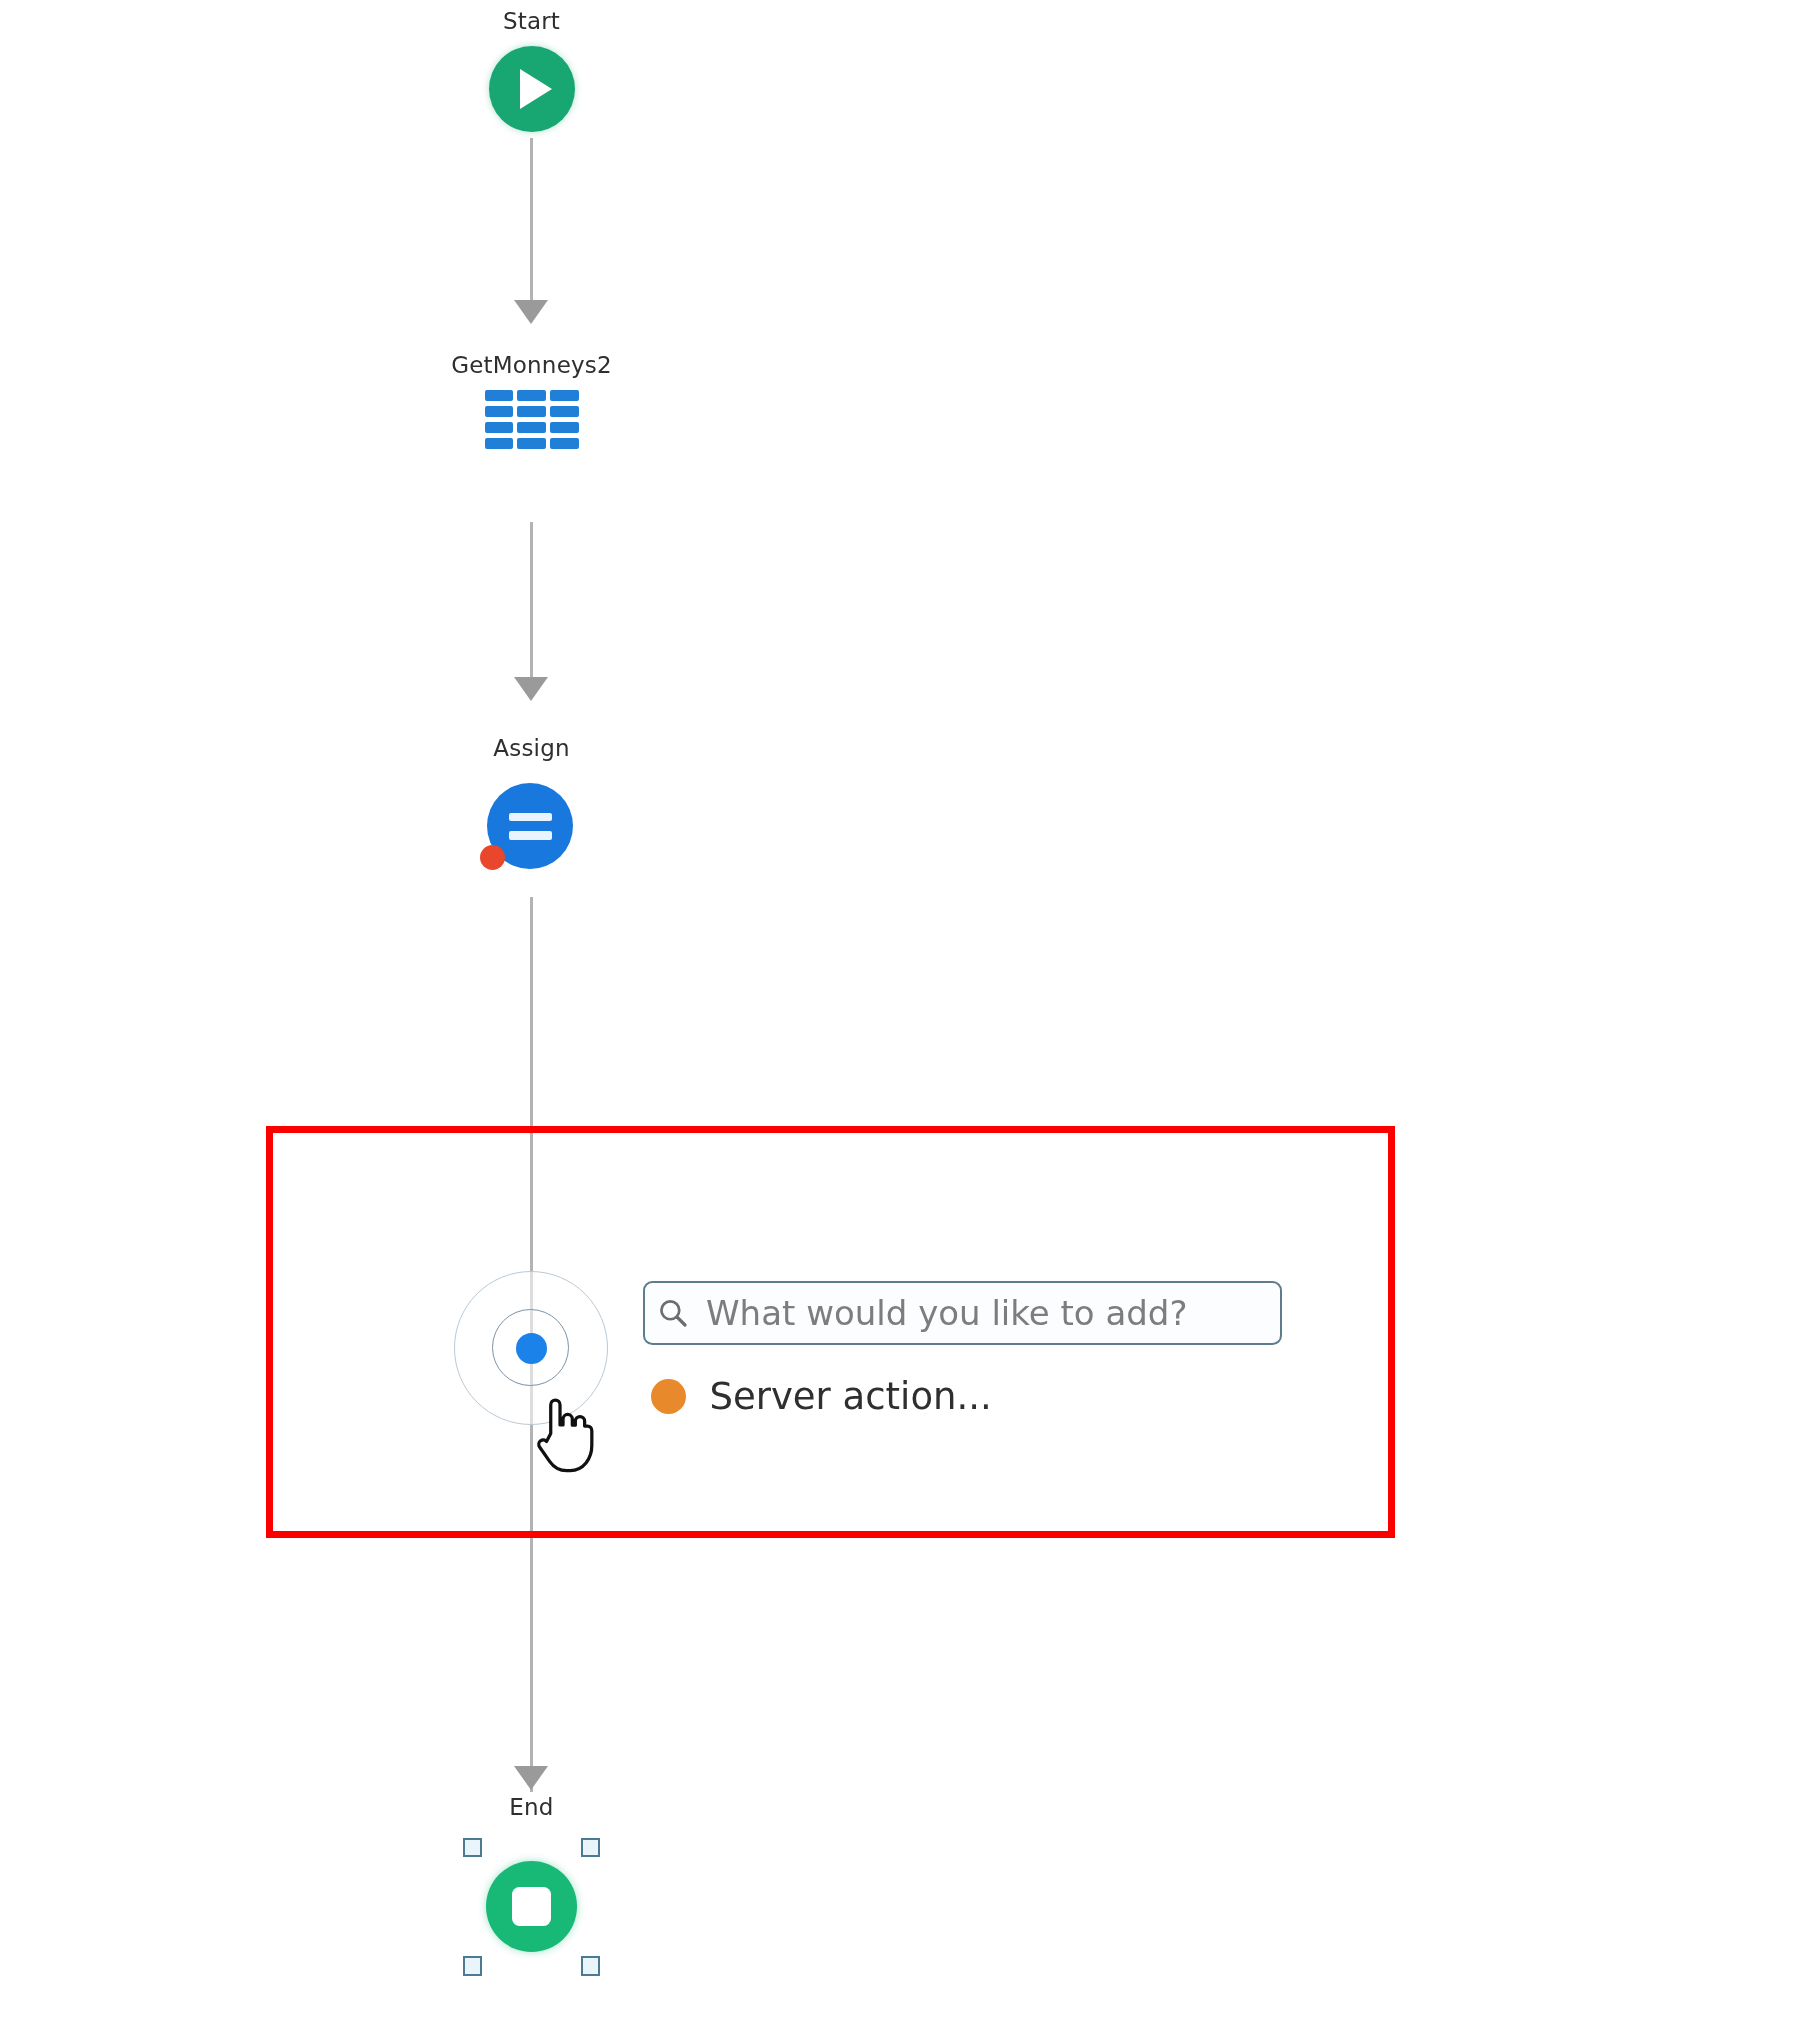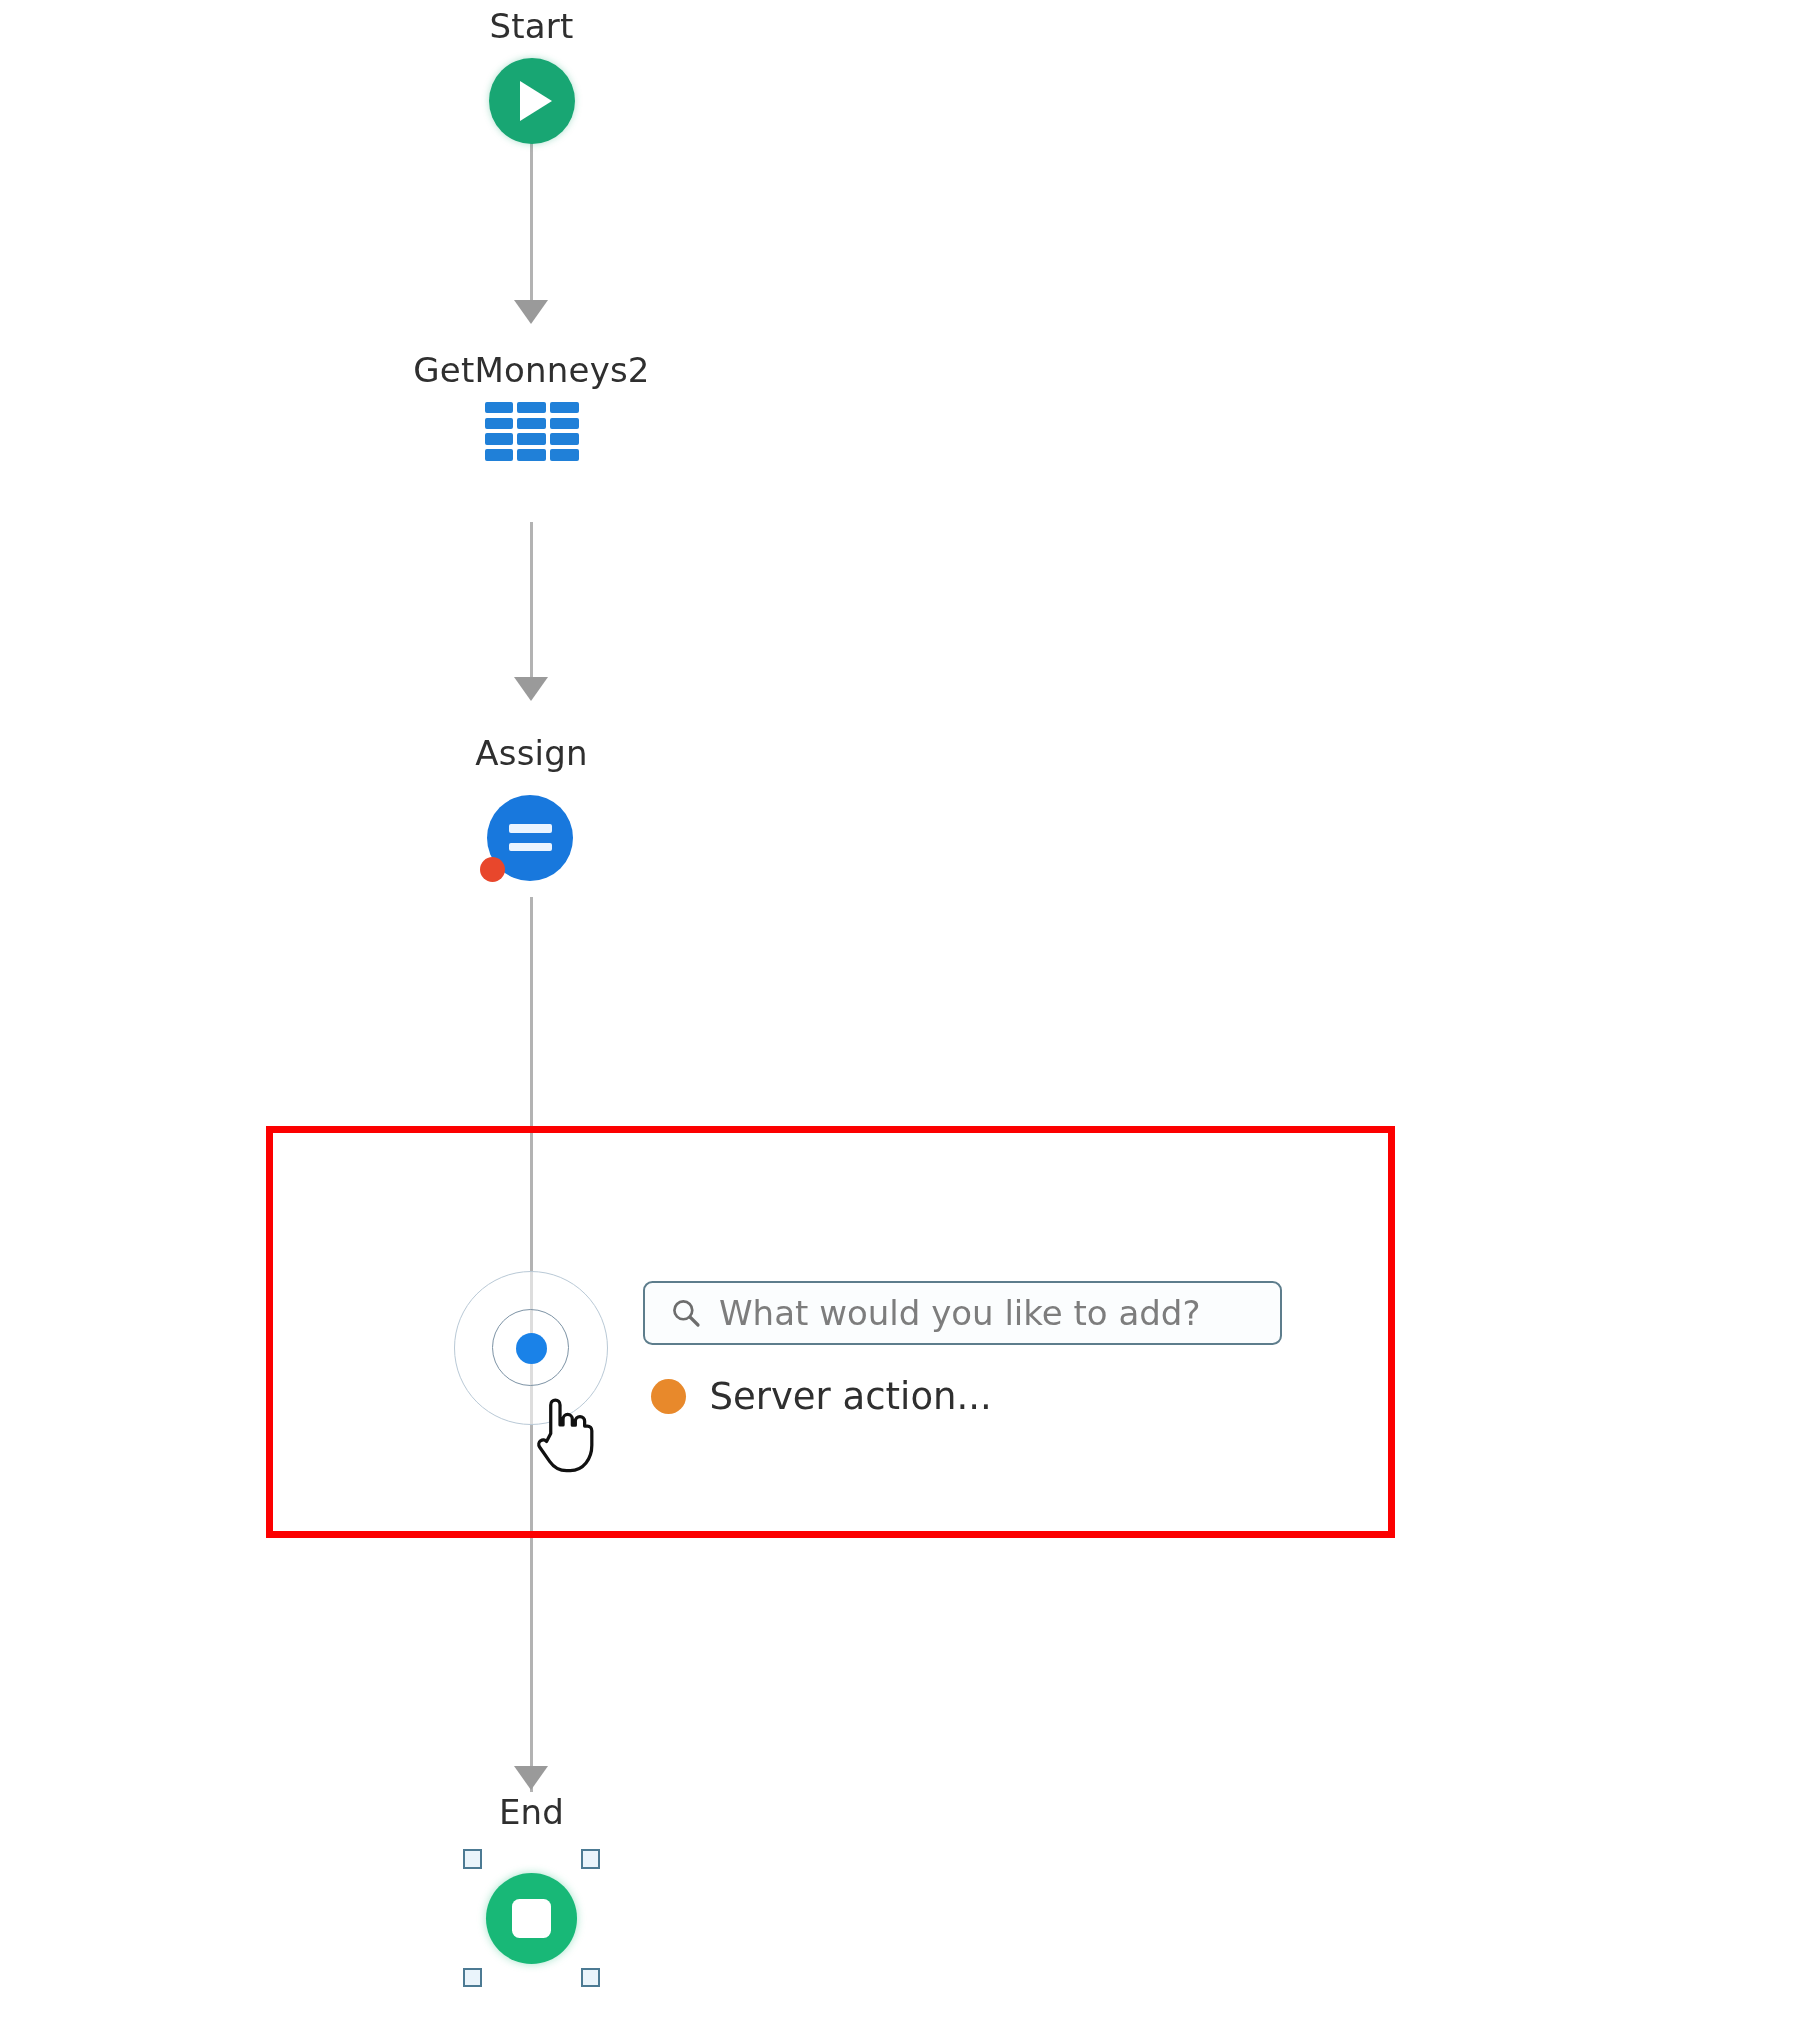--- a/index.html
+++ b/index.html
@@ -44,21 +44,21 @@
   
   .node {
     position: absolute;
     display: flex;
     flex-direction: column;
     align-items: center;
     width: 485px;
     left: 289px;
   }
   .node-label {
-    font-size: 34px;
+    font-size: 23px;
     line-height: 1.05;
     color: #2f2f2f;
     font-weight: 400;
     letter-spacing: 0.2px;
     white-space: nowrap;
     margin-bottom: 13px;
   }
 
   
   .start-circle {
@@ -194,21 +194,21 @@
     top: 1281px;
   }
   .search-box {
     width: 639px;
     height: 64px;
     border: 2.8px solid #5d7d8c;
     border-radius: 9.3px;
     background: #fbfdfe;
     display: flex;
     align-items: center;
-    padding: 0 25px;
+    padding: 0 12px;
     gap: 17px;
   }
   .search-box .mag { flex: 0 0 auto; display:flex; }
   .search-input {
     border: none;
     outline: none;
     background: transparent;
     font-family: "DejaVu Sans", "Liberation Sans", sans-serif;
     font-size: 34px;
     color: #6d6d6d;

